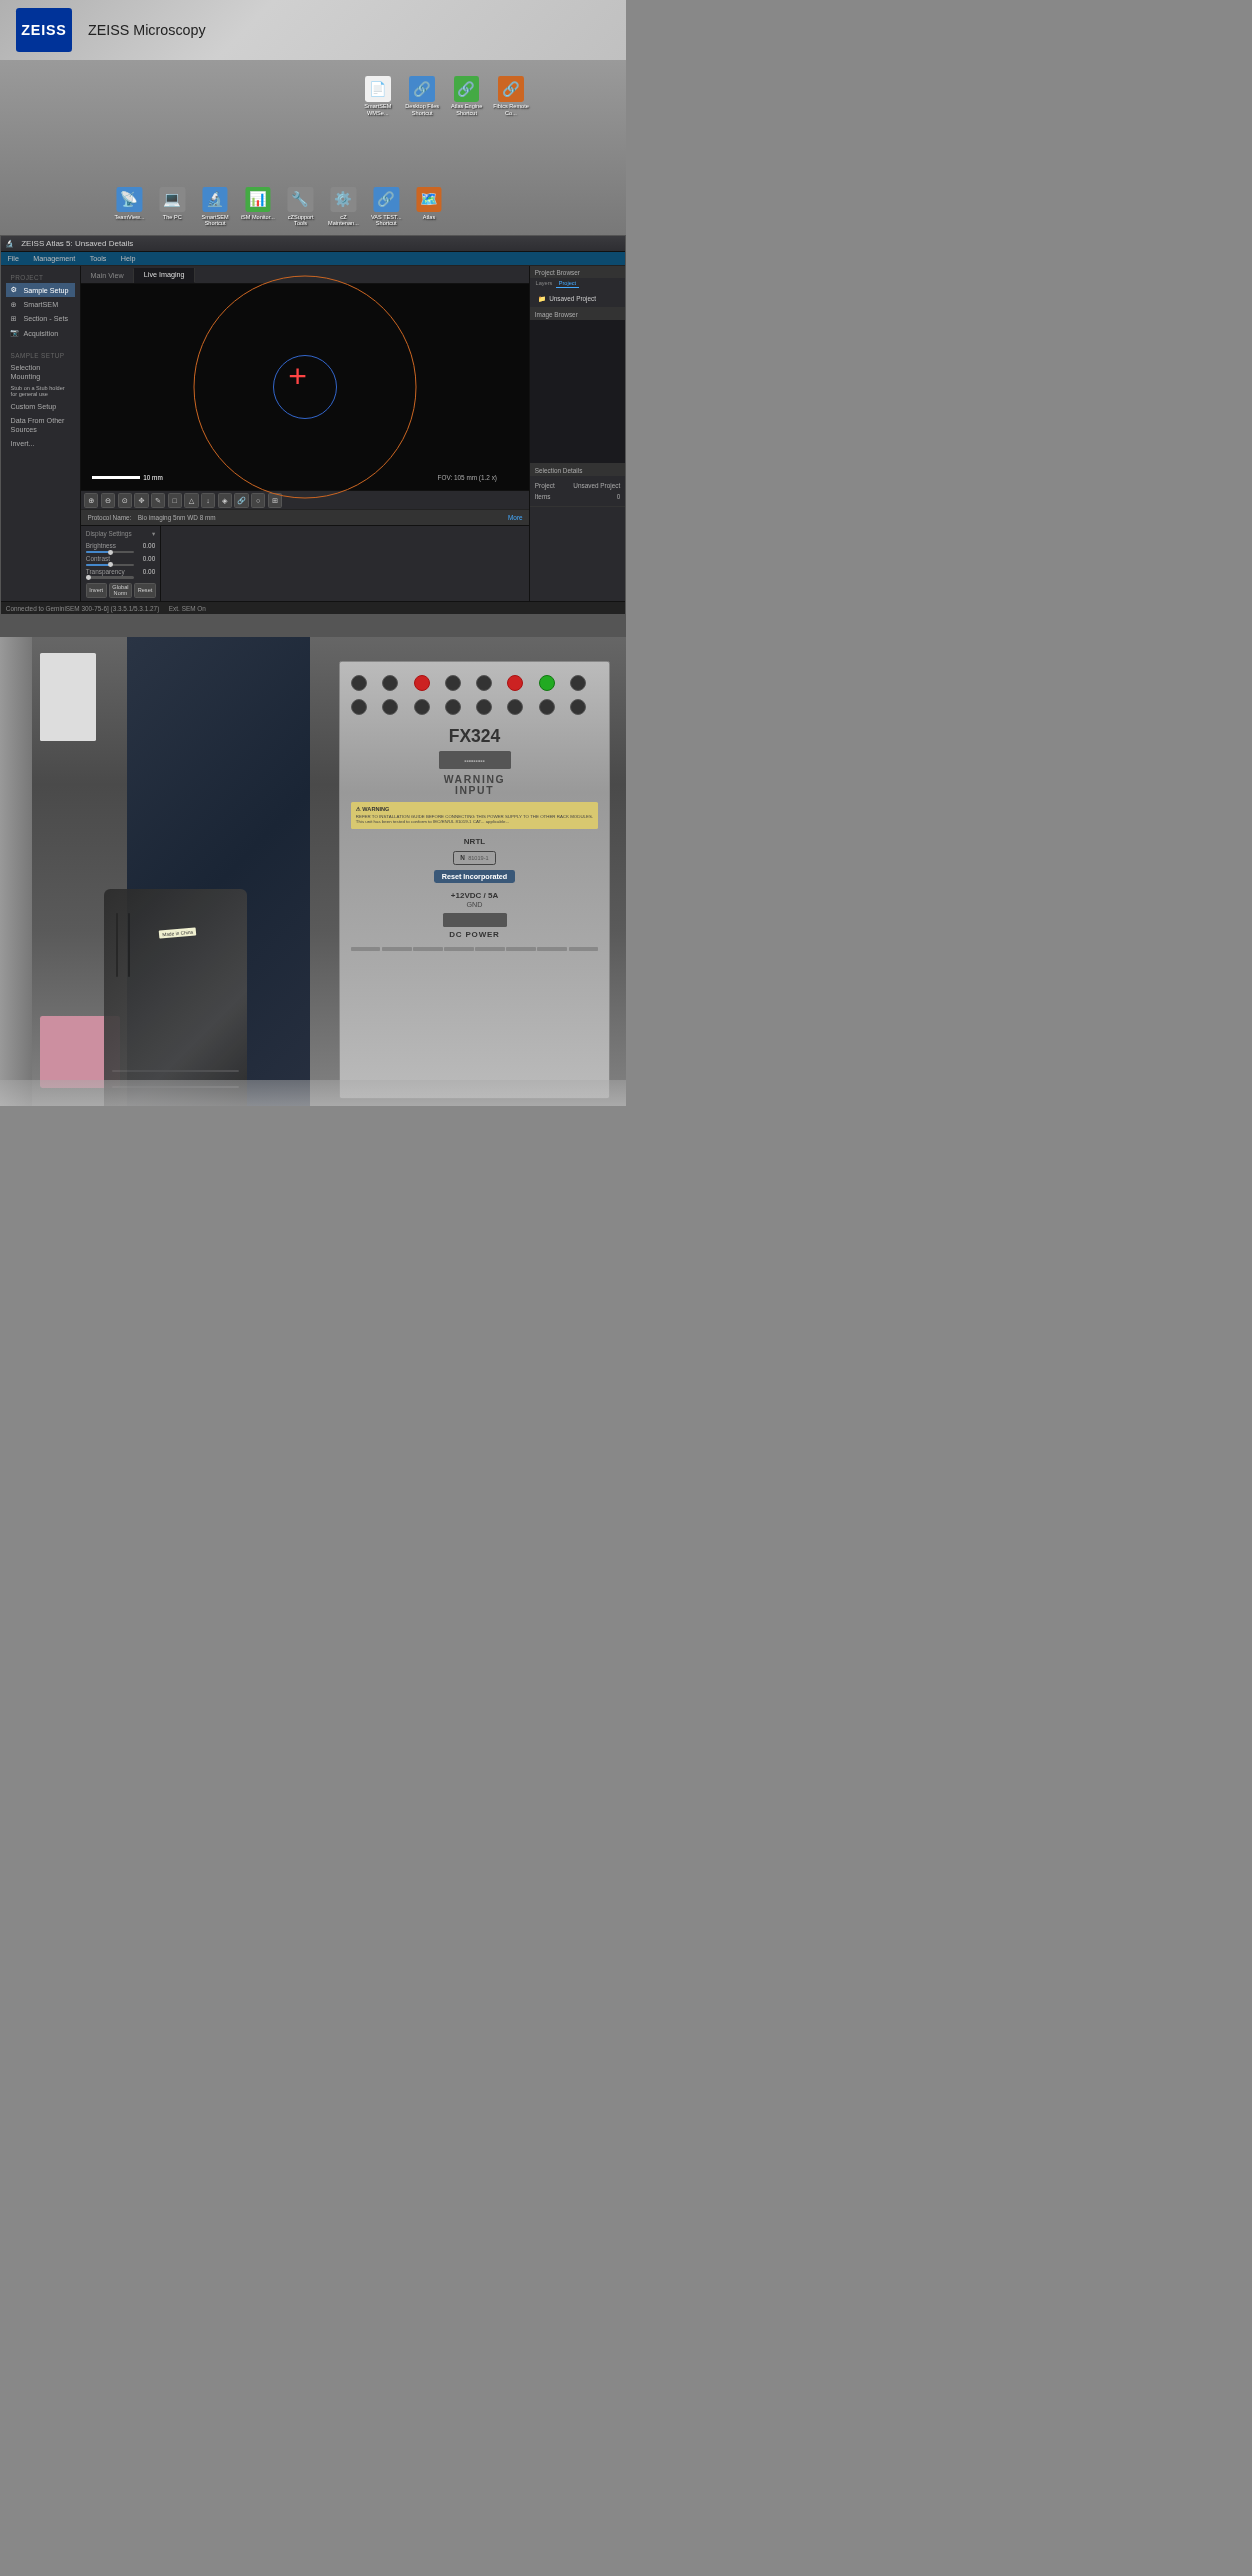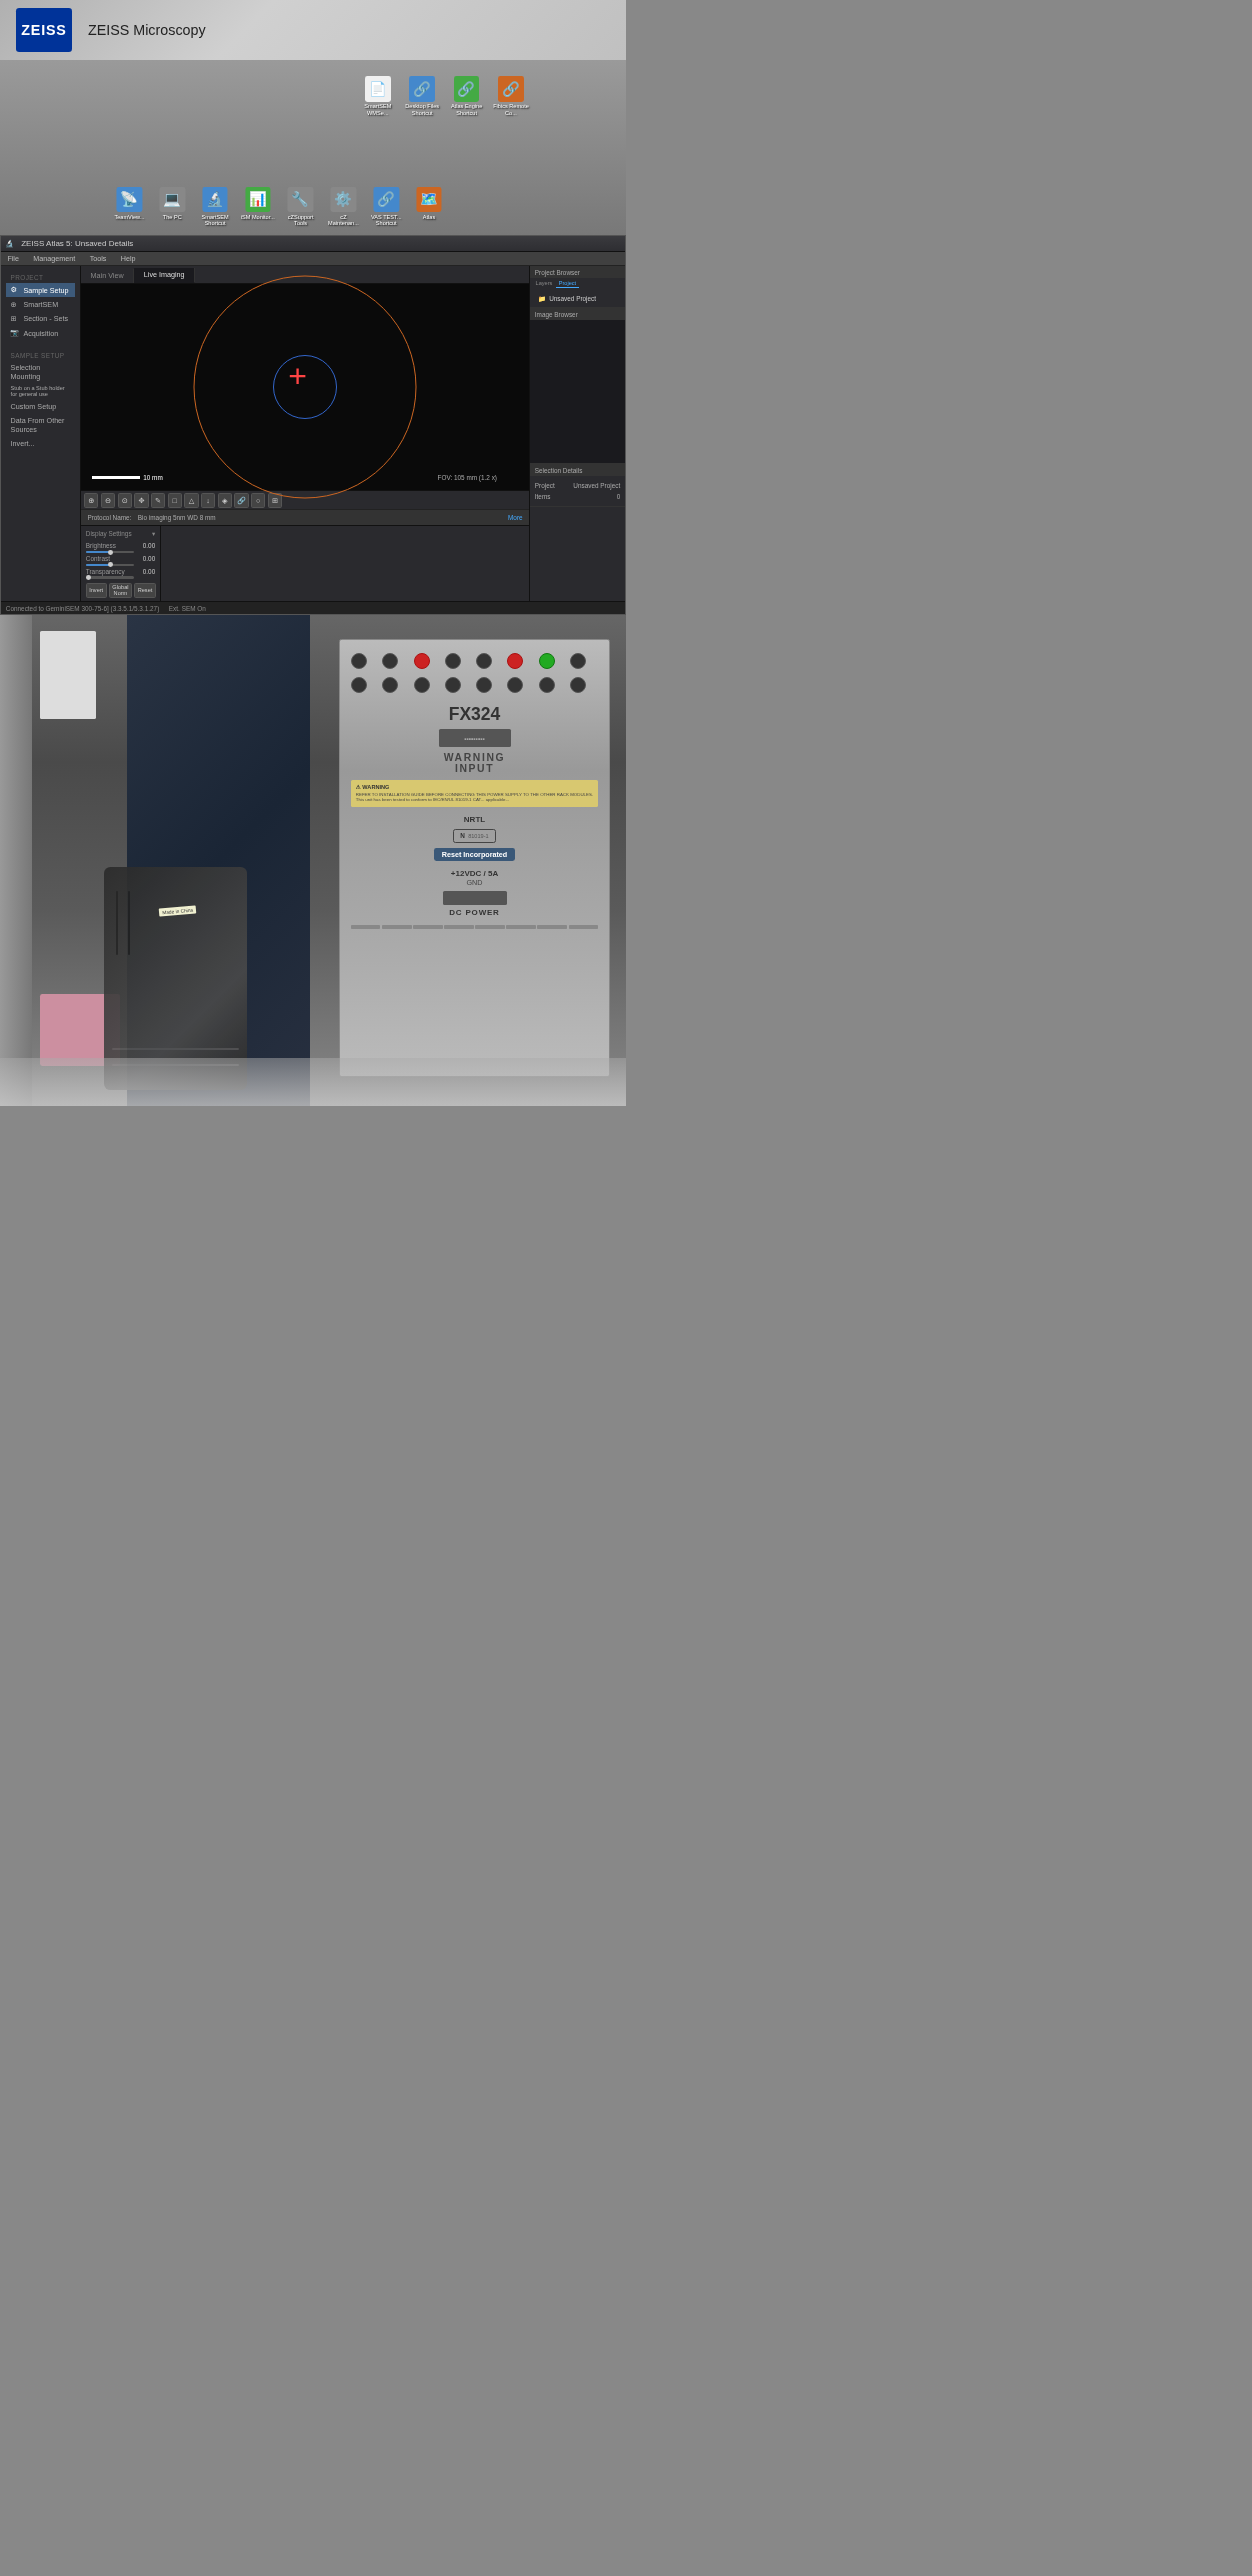--- a/index.html
+++ b/index.html
@@ -120,21 +120,21 @@
       align-items: center;
       padding: 0 4.8px;
       gap: 6.4px;
       border-bottom: 0.8px solid #111;
     }
     .app-titlebar-text {
       font-size: 8px;
       color: #ccc;
     }
     .app-menubar {
-      background: #404040;
+      background: #0c4a6e;
       height: 14.3px;
       display: flex;
       align-items: center;
       padding: 0 3.2px;
       gap: 8px;
       border-bottom: 0.8px solid #222;
     }
     .app-menu-item {
       font-size: 7.2px;
       color: #bbb;
@@ -446,20 +446,21 @@
       height: 491px;
       background: #555;
       position: relative;
       overflow: hidden;
     }
     .photo-bg {
       width: 100%;
       height: 100%;
       background: linear-gradient(180deg, #666 0%, #4a4a4a 30%, #5a5a5a 60%, #888 100%);
       position: relative;
+      margin-top: 22px;
     }
   </style>
 </head>
 <body>
 
 <div class="zeiss-header">
   <div class="zeiss-logo">
     <span class="zeiss-logo-text">ZEISS</span>
   </div>
   <span class="zeiss-title">ZEISS Microscopy</span>

